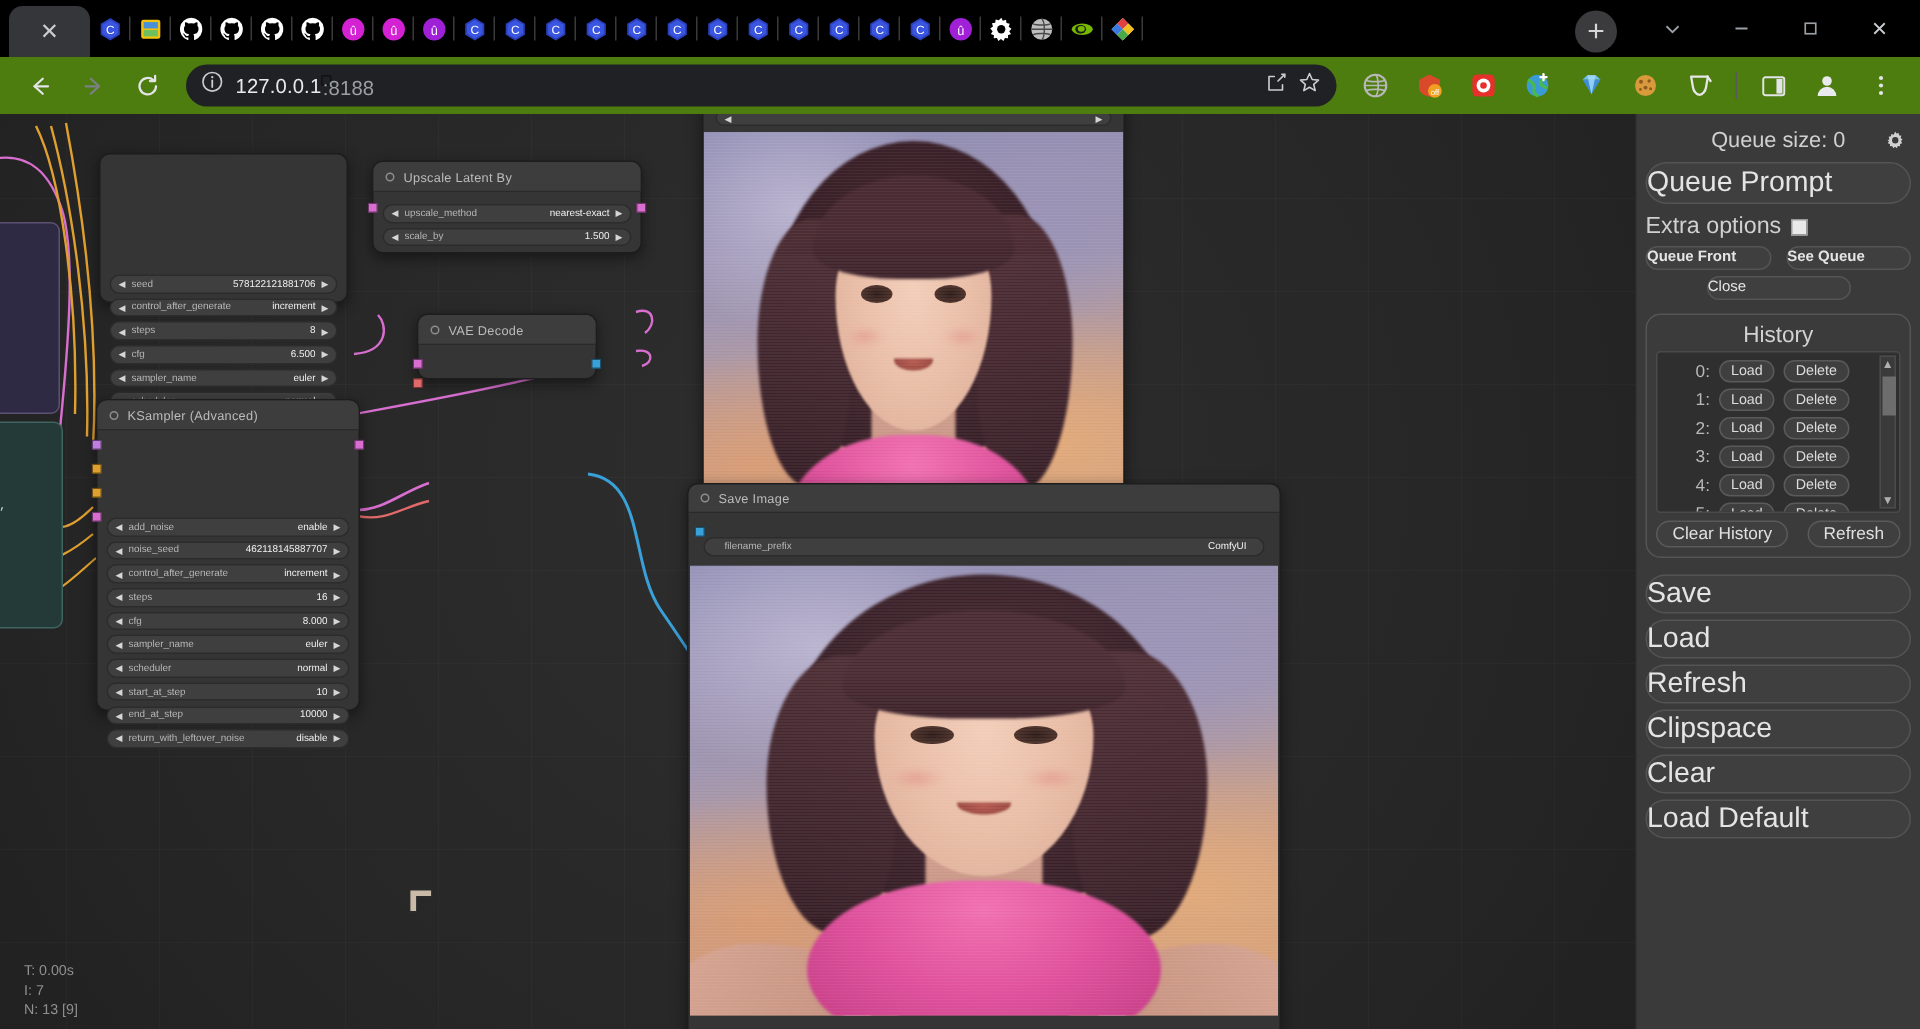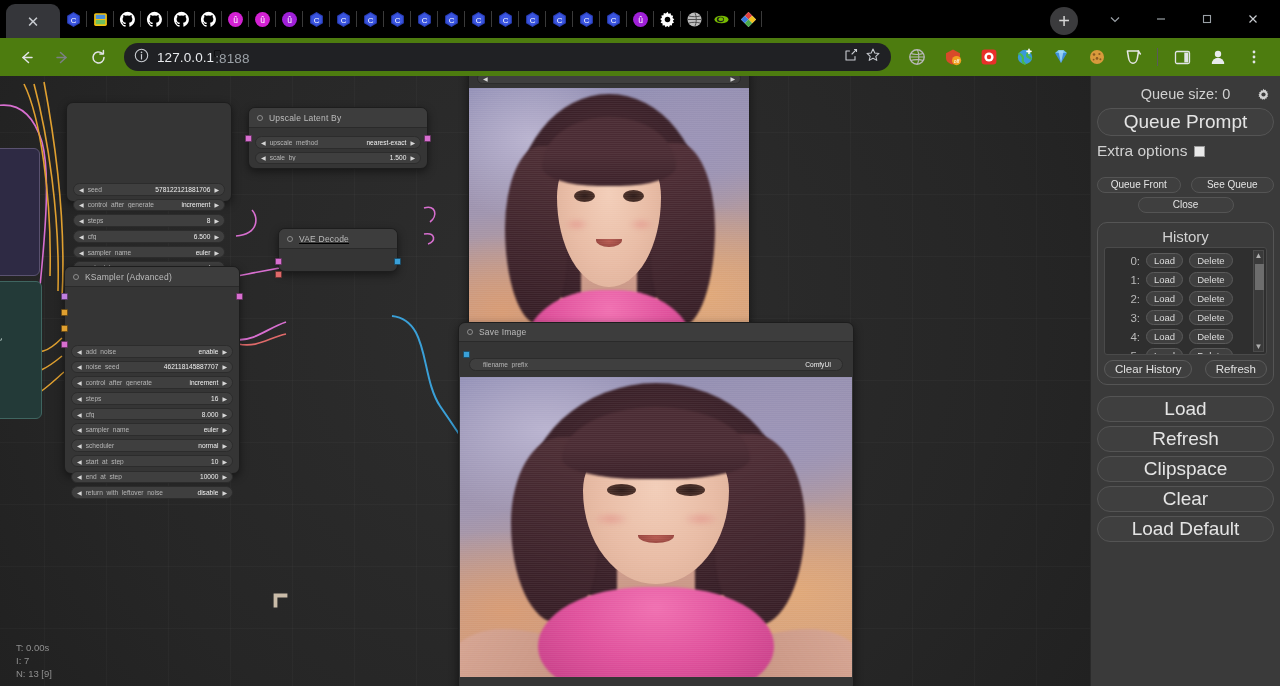--- a/index.html
+++ b/index.html
@@ -253,28 +253,28 @@
   .panel {
     position: absolute; right: 0; top: 0; width: 190px; height: 610px;
     background: #3a3a3a; border-left: 1px solid #2a2a2a;
     padding: 6px 6px 0;
   }
   .qrow { display: flex; align-items: center; justify-content: center; position: relative; height: 24px; }
   .qsize { color: #d0d0d0; font-size: 14.5px; }
   .gear { position: absolute; right: 4px; top: 5px; color: #d0d0d0; }
   .btn {
     width: 100%; background: #3f3f3f; border: 1px solid #545454;
-    border-radius: 14px; color: #e4e4e4; text-align: center;
+    border-radius: 14px; color: #e4e4e4; 
     font-family: "Liberation Sans", sans-serif;
   }
   .btn-queue { height: 28px; font-size: 19px; line-height: 26px; margin-top: 2px; }
   .xrow { display: flex; align-items: center; gap: 7px; margin-top: 6px; }
   .xlabel { color: #d0d0d0; font-size: 15.5px; }
   .xbox { width: 11px; height: 11px; background: #e9e9e9; border: 1px solid #9a9a9a; }
-  .row2 { display: flex; gap: 10px; margin-top: 17px; }
+  .row2 { display: flex; gap: 10px; margin-top: 4px; font-weight: bold; }
   .btn-sm { height: 16px; font-size: 10px; line-height: 14px; border-radius: 8px; }
   .btn-close { height: 16px; font-size: 10px; line-height: 14px; border-radius: 8px; width: 96px; margin: 4px auto 0; }
   .hist-wrap {
     margin-top: 9px; border: 1px solid #555; border-radius: 10px;
     background: #3b3b3b; padding: 4px 6px 6px;
   }
   .hist-title { text-align: center; color: #d2d2d2; font-size: 15px; line-height: 20px; }
   .hist-list {
     background: #2f2f2f; border: 1px solid #4a4a4a; border-radius: 3px;
     height: 108px; position: relative; overflow: hidden; padding: 3px 0 0 22px;
@@ -745,21 +745,21 @@
             </div>
             <div class="widget">
               <span class="arr">◀</span>
               <span class="wname">scale_by</span>
               <span class="wval">1.500</span>
               <span class="arr">▶</span>
             </div>
           </div>
       </div>
 
-      <div class="node" style="left:278px; top:152px; width:120px; height:44px;text-decoration:underline;">
+      <div class="node" style="left:278px; top:133px; width:120px; height:44px;">
         <div class="node-title">
           <span class="node-dot"></span>
           <span>VAE Decode</span>
         </div>
         <div class="port" style="left:-4px; top:29px; background:#d86fd0;"></div>
         <div class="port" style="left:-4px; top:42px; background:#e06a6a;"></div>
         <div class="port" style="right:-4px; top:29px; background:#3aa0d8;"></div>
       </div>
 
       <div class="node" style="left:64px; top:158px; width:176px; height:208px;margin-top:32px;">
@@ -978,20 +978,21 @@
               <span class="hist-btn">Delete</span>
             </div>
           </div>
         <div class="hist-foot">
           <div class="btn-hf">Clear History</div>
           <div class="btn-hf">Refresh</div>
         </div>
       </div>
 
       <div class="bigbtns" id="bigbtns">
+          <div class="btn btn-big">Save</div>
           <div class="btn btn-big">Load</div>
           <div class="btn btn-big">Refresh</div>
           <div class="btn btn-big">Clipspace</div>
           <div class="btn btn-big">Clear</div>
           <div class="btn btn-big">Load Default</div>
         </div>
     </div>
   </div>
 </div>
 

